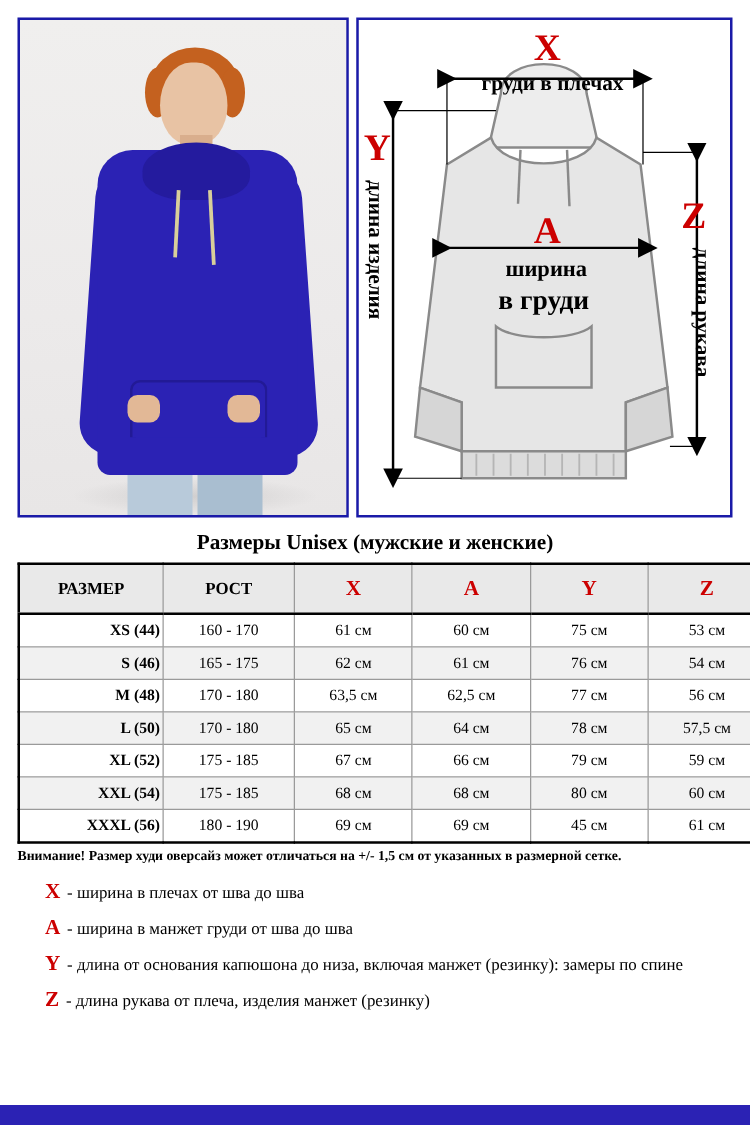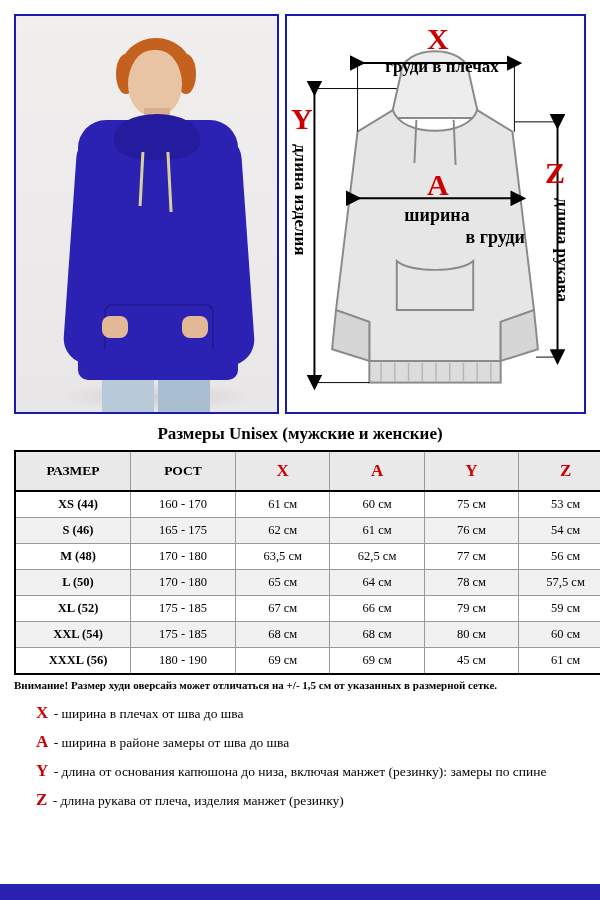--- a/index.html
+++ b/index.html
@@ -229,21 +229,21 @@
   }
   table.sizes thead th.red {
     color: #cc0000;
     font-size: 17px;
   }
   table.sizes tbody tr:nth-child(even) td {
     background: #f1f1f1;
   }
   table.sizes td.size-col {
     font-weight: bold;
-    text-align: center;
+    text-align: right;
     padding-left: 12px;
     font-size: 12.5px;
   }
   table.sizes td.grow-col {
     font-size: 12.5px;
   }
 
   
   .warning {
     font-weight: bold;
@@ -365,21 +365,21 @@
       </svg>
 
       <div class="dletter" style="left:140px; top:6px; font-size:30px;">X</div>
       <div class="dlabel" style="left:10px; top:42px; width:290px; font-size:17px;">груди в плечах</div>
 
       <div class="dletter" style="left:4px; top:86px; font-size:30px;">Y</div>
       <div class="dlabel vert" style="left:4px; top:128px; font-size:17px;">длина изделия</div>
 
       <div class="dletter" style="left:140px; top:152px; font-size:30px;">A</div>
       <div class="dlabel" style="left:70px; top:190px; width:160px; font-size:18px;">ширина</div>
-      <div class="dlabel" style="left:78px; top:212px; width:160px; font-size:18px;text-align:right;">в груди</div>
+      <div class="dlabel" style="left:68px; top:212px; width:160px; font-size:22px;">в груди</div>
 
       <div class="dletter" style="left:258px; top:140px; font-size:30px;">Z</div>
       <div class="dlabel vert" style="left:266px; top:182px; font-size:17px;">длина рукава</div>
     </div>
   </div>
 
   <div class="table-title">Размеры Unisex (мужские и женские)</div>
 
   <table class="sizes">
     <thead>
@@ -454,21 +454,21 @@
 
   <div class="warning">Внимание! Размер худи оверсайз может отличаться на +/- 1,5 см от указанных в размерной сетке.</div>
 
   <div class="legend">
     <div class="legend-row">
       <span class="legend-letter">X</span>
       <span>- ширина в плечах от шва до шва</span>
     </div>
     <div class="legend-row">
       <span class="legend-letter">A</span>
-      <span>- ширина в районе замеры от шва до шва</span>
+      <span>- ширина в манжет груди от шва до шва</span>
     </div>
     <div class="legend-row">
       <span class="legend-letter">Y</span>
       <span>- длина от основания капюшона до низа, включая манжет (резинку): замеры по спине</span>
     </div>
     <div class="legend-row">
       <span class="legend-letter">Z</span>
       <span>- длина рукава от плеча, изделия манжет (резинку)</span>
     </div>
   </div>

